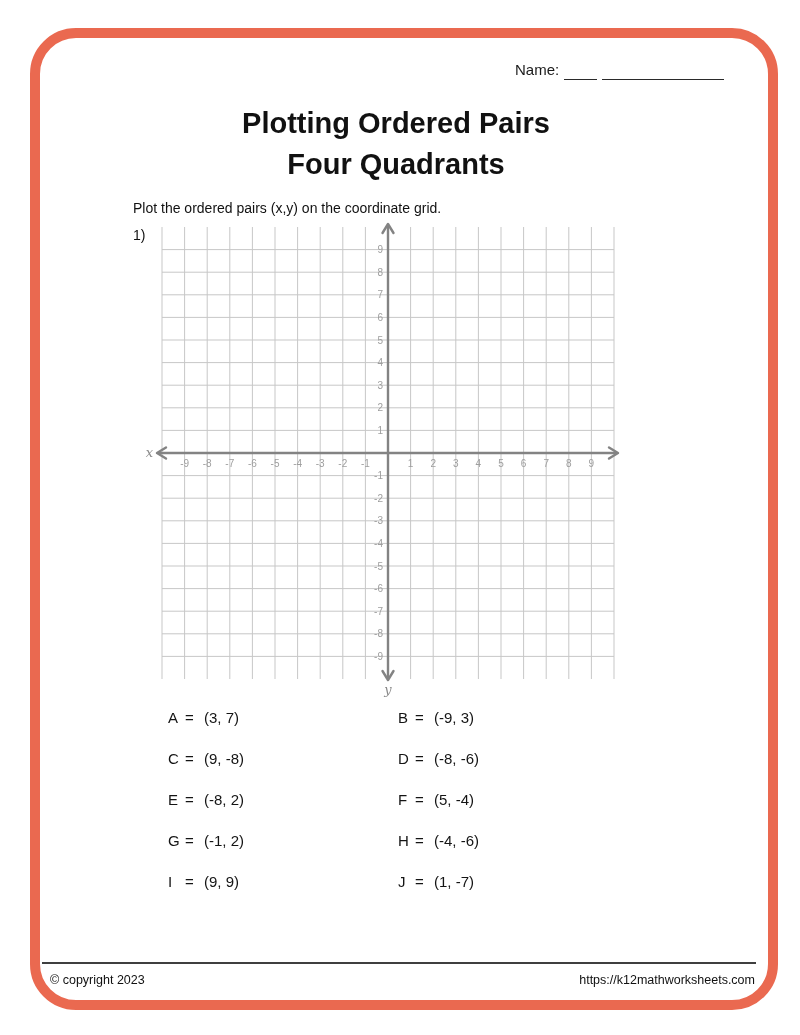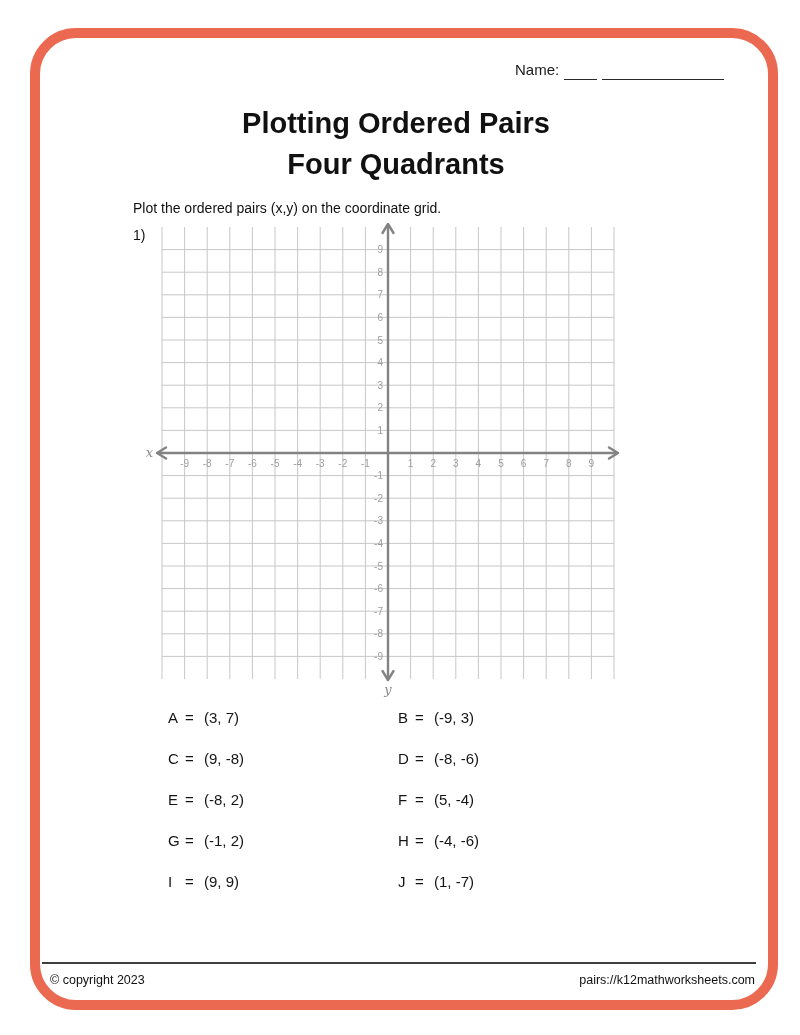--- a/index.html
+++ b/index.html
@@ -202,15 +202,15 @@
       </div>
       <div class="pair-item">
         <span class="pair-letter">J</span>
         <span class="pair-eq">=</span>
         <span class="pair-value">(1, -7)</span>
       </div>
     </div>
 
   <div class="footer-line"></div>
   <div class="footer-text footer-left">© copyright 2023</div>
-  <div class="footer-text footer-right">pairs://k12mathworksheets.com</div>
+  <div class="footer-text footer-right">https://k12mathworksheets.com</div>
 
 </div>
 
 </body></html>

